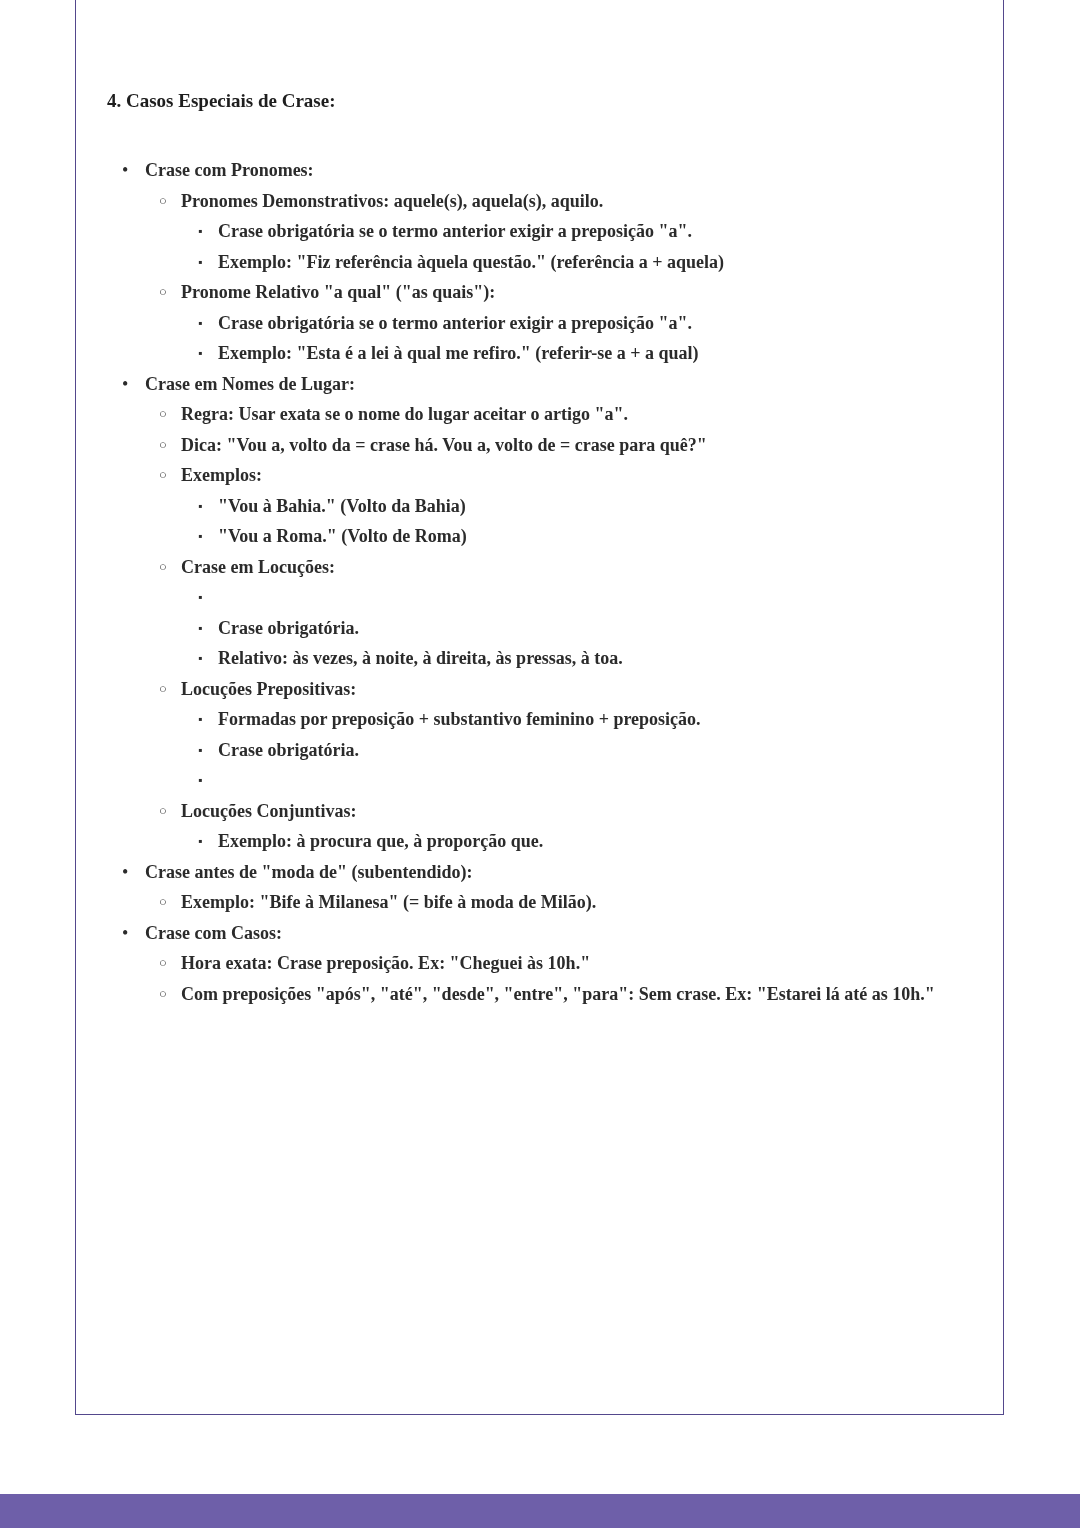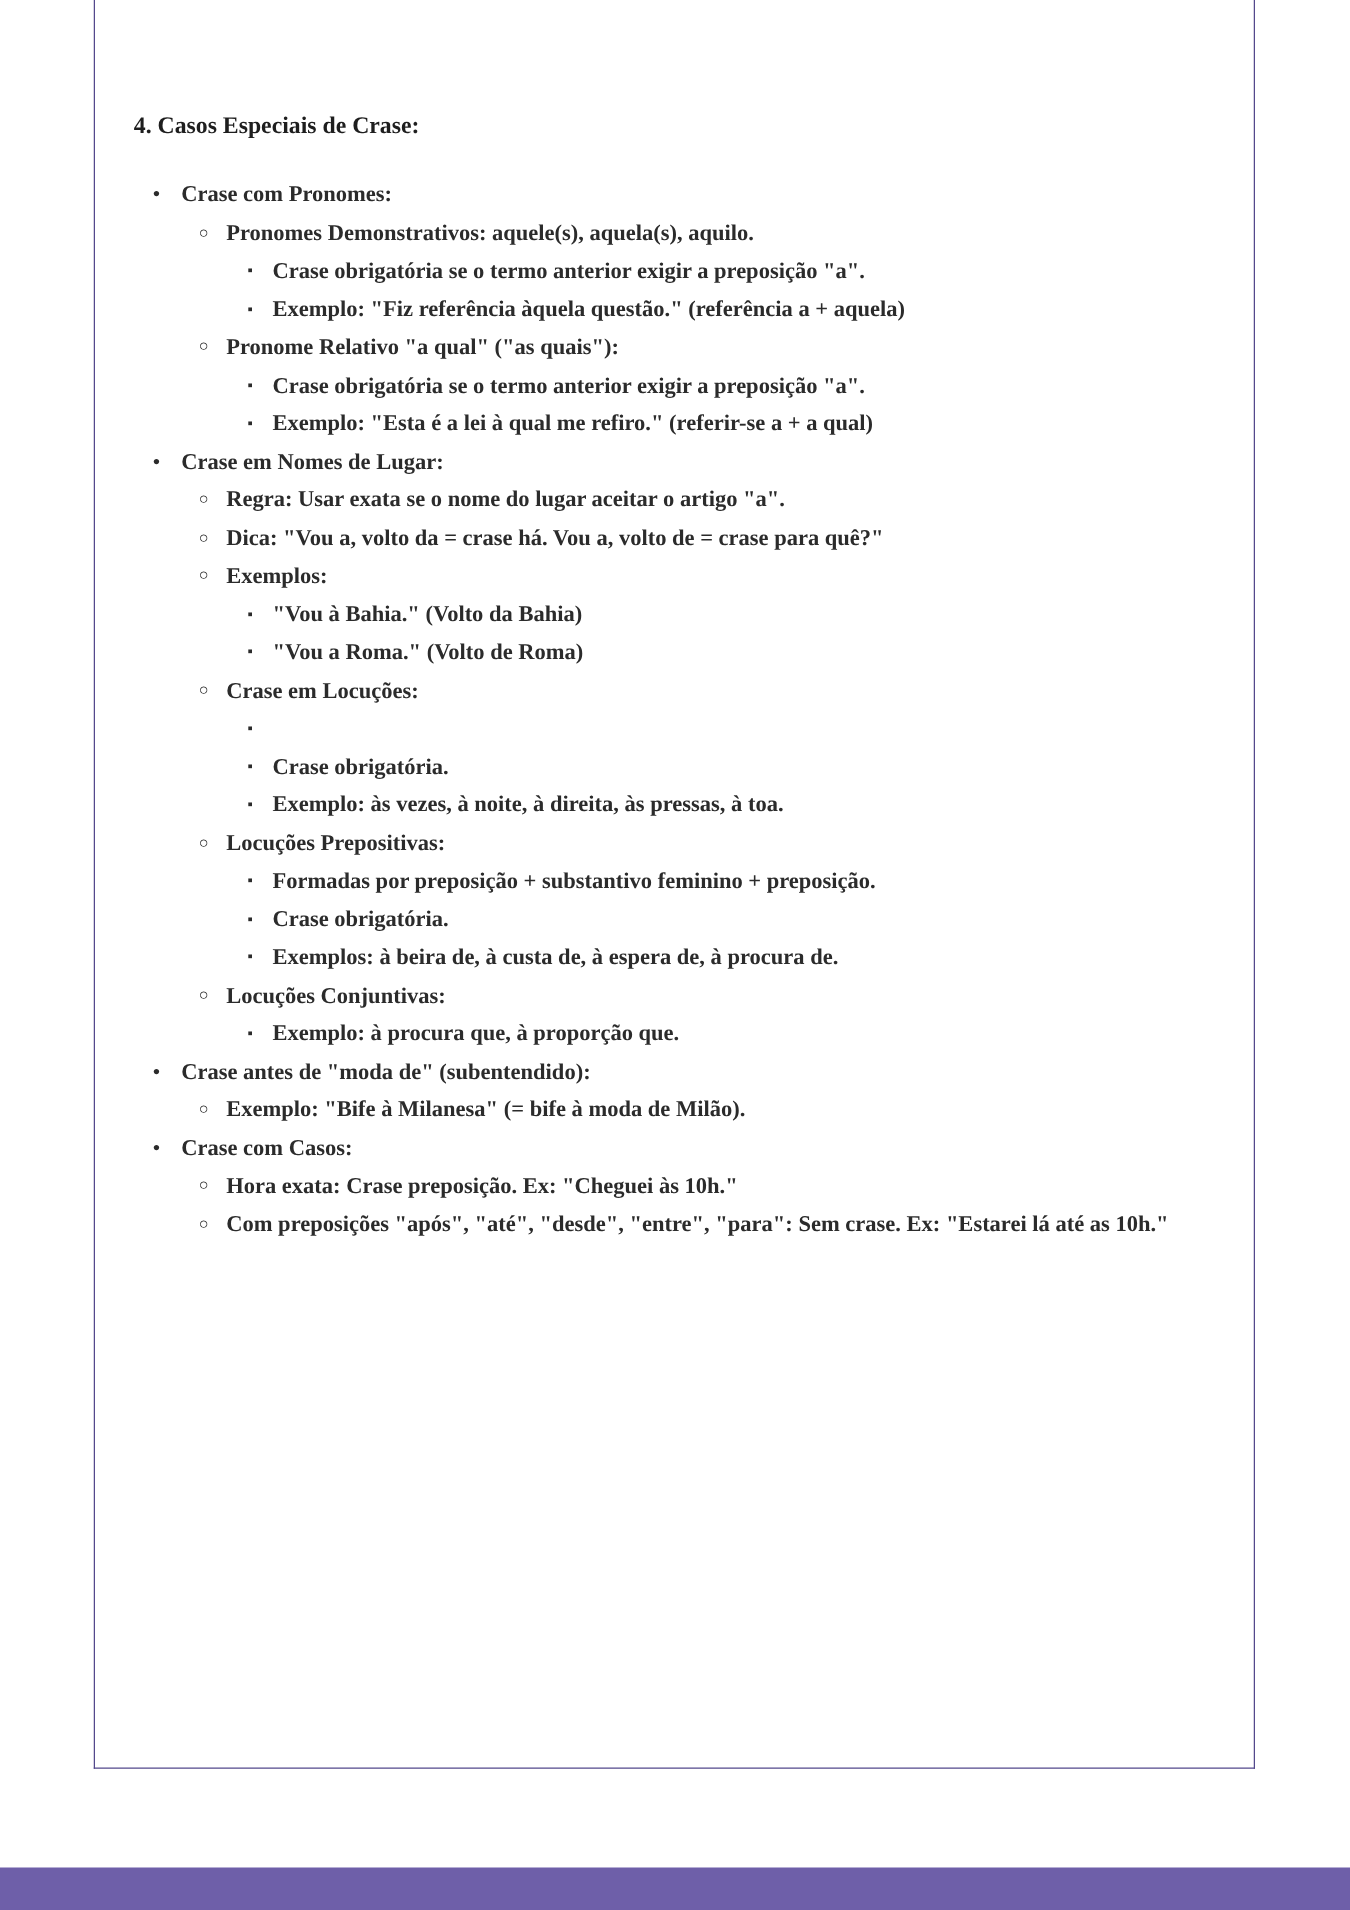--- a/index.html
+++ b/index.html
@@ -40,21 +40,21 @@
     top: 86px;
     width: 858px;
     color: #2b2b2b;
     font-size: 18px;
   }
   .heading {
     font-weight: 700;
     font-size: 19px;
     color: #1e1e1e;
     line-height: 30px;
-    margin: 0 0 24px 0;
+    margin: 0 0 39px 0;
   }
   .li {
     display: flex;
     align-items: flex-start;
     line-height: 30.5px;
     margin: 0;
   }
   .li .txt { flex: 1; font-weight: bold; }
   .bullet {
     flex: none;
@@ -134,37 +134,36 @@
   </div>
   <div class="li l3">
     <span class="bullet">▪</span>
   </div>
   <div class="li l3">
     <span class="bullet">▪</span>
     <span class="txt">Crase obrigatória.</span>
   </div>
   <div class="li l3">
     <span class="bullet">▪</span>
-    <span class="txt">Exemplo: às vezes, à noite, à direita, às pressas, à toa.</span>
+    <span class="txt">Relativo: às vezes, à noite, à direita, às pressas, à toa.</span>
   </div>
   <div class="li l2">
     <span class="bullet">○</span>
     <span class="txt">Locuções Prepositivas:</span>
   </div>
   <div class="li l3">
     <span class="bullet">▪</span>
     <span class="txt">Formadas por preposição + substantivo feminino + preposição.</span>
   </div>
   <div class="li l3">
     <span class="bullet">▪</span>
     <span class="txt">Crase obrigatória.</span>
   </div>
   <div class="li l3">
     <span class="bullet">▪</span>
-    <span class="txt">Exemplos: à beira de, à custa de, à espera de, à procura de.</span>
   </div>
   <div class="li l2">
     <span class="bullet">○</span>
     <span class="txt">Locuções Conjuntivas:</span>
   </div>
   <div class="li l3">
     <span class="bullet">▪</span>
     <span class="txt">Exemplo: à procura que, à proporção que.</span>
   </div>
   <div class="li l1">

